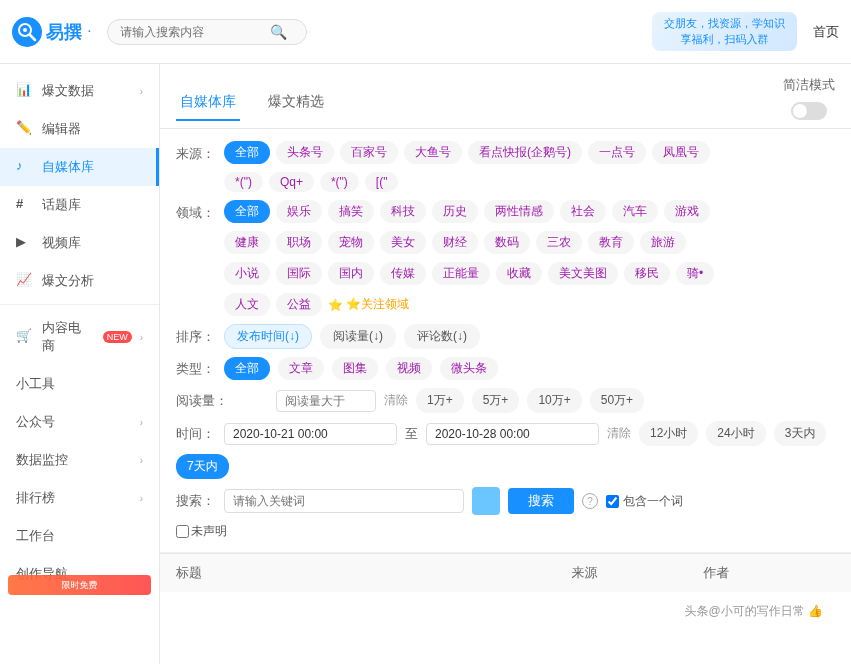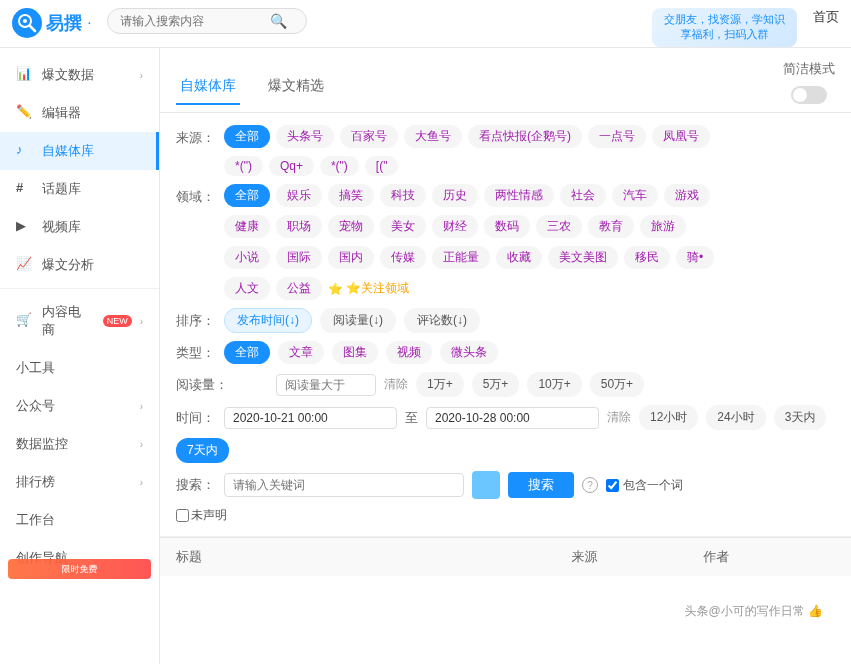--- a/index.html
+++ b/index.html
@@ -1,21 +1,21 @@
 <!DOCTYPE html>
 <html><head>
   <meta charset="utf-8">
   <style>
     * { box-sizing: border-box; margin: 0; padding: 0; }
     body { font-family: "Microsoft YaHei", "PingFang SC", Arial, sans-serif; font-size: 13px; background: #f5f5f5; color: #333; }
 
     .app-container { display: flex; flex-direction: column; width: 851px; height: 664px; overflow: hidden; background: #fff; }
 
     
-    .top-bar { display: flex; align-items: flex-start; background: #fff; padding: 8px 12px; border-bottom: 1px solid #e8e8e8; height: 48px; flex-shrink: 0; }
+    .top-bar { display: flex; align-items: center; background: #fff; padding: 8px 12px; border-bottom: 1px solid #e8e8e8; height: 64px; flex-shrink: 0; }
     .logo { display: flex; align-items: center; gap: 4px; font-size: 18px; font-weight: bold; color: #1890ff; margin-right: 16px; white-space: nowrap; }
     .logo-icon { width: 30px; height: 30px; background: #1890ff; border-radius: 50%; display: flex; align-items: center; justify-content: center; color: white; font-size: 14px; }
     .search-bar { display: flex; align-items: center; border: 1px solid #ddd; border-radius: 16px; padding: 4px 12px; width: 200px; background: #f9f9f9; }
     .search-bar input { border: none; background: transparent; outline: none; font-size: 12px; width: 150px; color: #999; }
     .search-icon-btn { color: #999; cursor: pointer; font-size: 14px; }
     .top-banner { margin-left: auto; margin-right: 16px; background: linear-gradient(135deg, #e8f4ff, #d0e8ff); border-radius: 8px; padding: 4px 12px; font-size: 11px; color: #1890ff; text-align: center; line-height: 1.4; }
     .top-nav-link { font-size: 13px; color: #333; cursor: pointer; }
 
     
     .main-layout { display: flex; flex: 1; overflow: hidden; }

